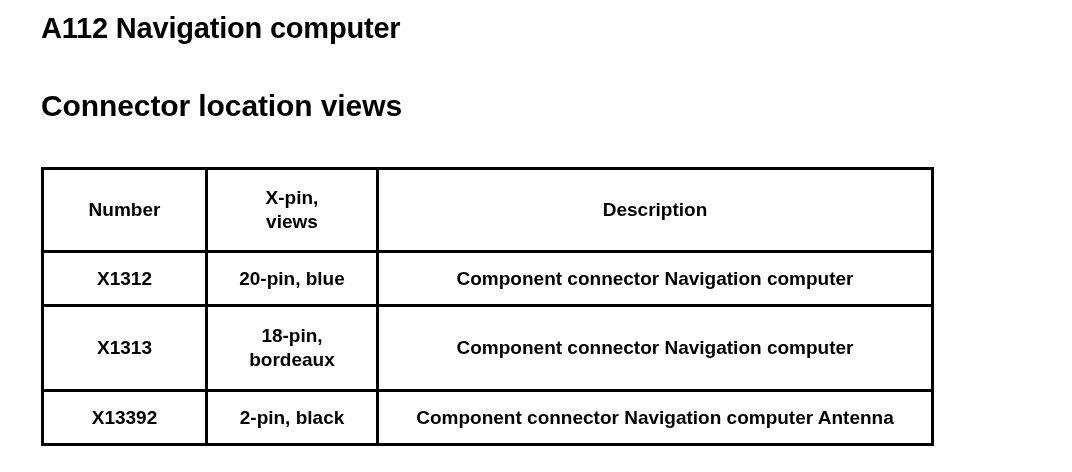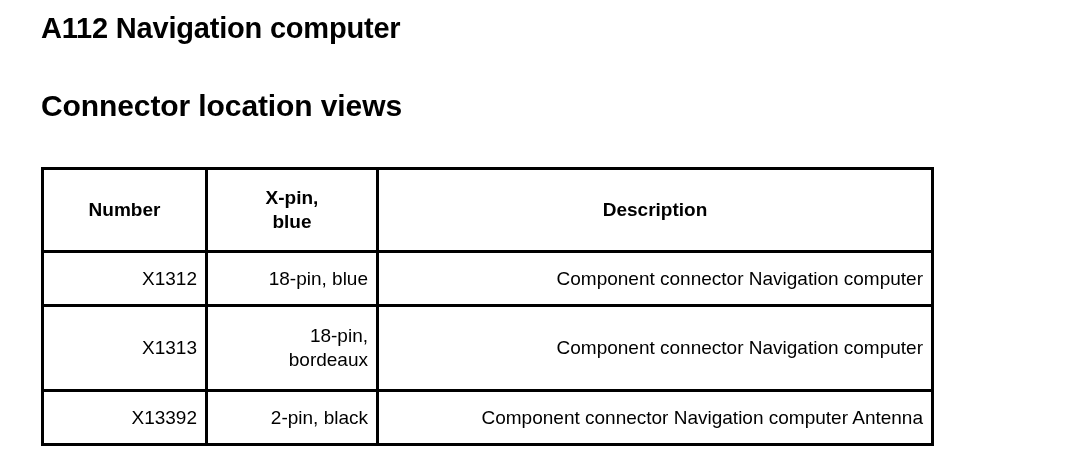--- a/index.html
+++ b/index.html
@@ -54,22 +54,22 @@
     table-layout: fixed;
   }
 
   .conn-table td,
   .conn-table th {
     border: 3px solid #000000;
     padding: 0 8px;
     vertical-align: middle;
     font-size: 19px;
     line-height: 24px;
-    text-align: right;
-    font-weight: normal;
+    text-align: center;
+    font-weight: bold;
   }
 
   .conn-table thead th {
     font-weight: bold;
     text-align: center;
     height: 80px;
   }
 
   .col-number  { width: 164px; }
   .col-xpin    { width: 171px; }
@@ -92,28 +92,28 @@
   <table class="conn-table">
     <colgroup>
       <col class="col-number">
       <col class="col-xpin">
       <col class="col-desc">
     </colgroup>
     <thead>
       <tr>
         <th class="cell-multiline">Number</th>
         <th class="cell-multiline">X-pin,
-blue</th>
+views</th>
         <th class="cell-multiline">Description</th>
       </tr>
     </thead>
     <tbody>
       <tr class="row-short">
         <td class="cell-multiline">X1312</td>
-        <td class="cell-multiline">18-pin, blue</td>
+        <td class="cell-multiline">20-pin, blue</td>
         <td class="cell-multiline">Component connector Navigation computer</td>
       </tr>
       <tr class="row-tall">
         <td class="cell-multiline">X1313</td>
         <td class="cell-multiline">18-pin,
 bordeaux</td>
         <td class="cell-multiline">Component connector Navigation computer</td>
       </tr>
       <tr class="row-short">
         <td class="cell-multiline">X13392</td>

